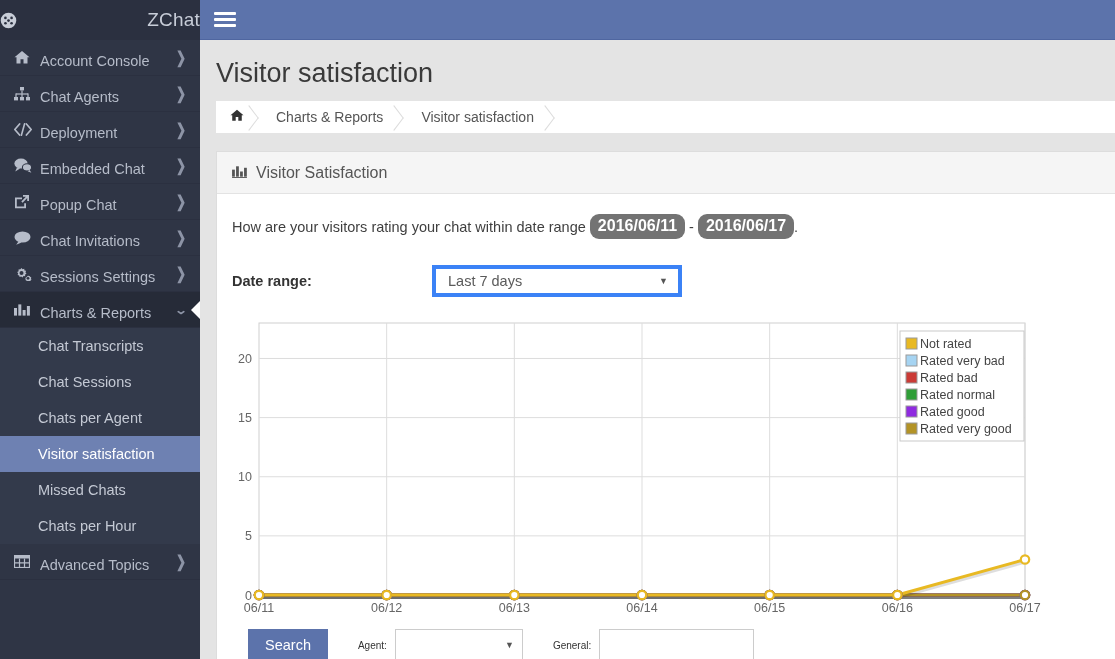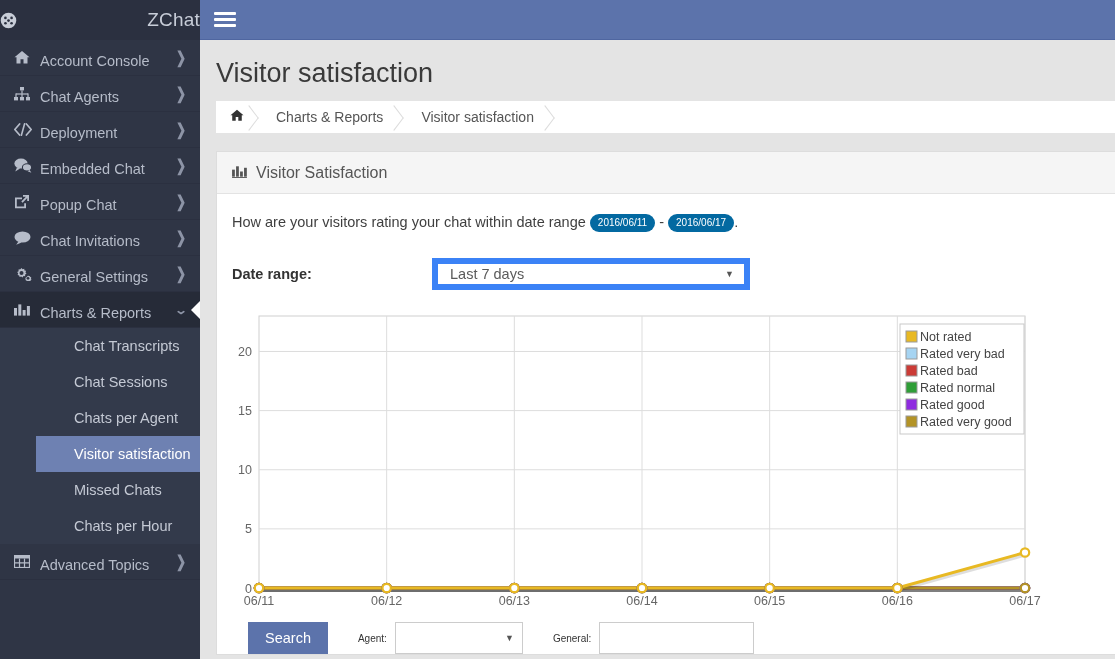--- a/index.html
+++ b/index.html
@@ -54,21 +54,20 @@
     border-top: 9px solid transparent;
     border-bottom: 9px solid transparent;
     border-right: 9px solid #ffffff;
   }
 
   .subnav { background: #333a4b; }
   .subnav-item {
     height: 36px; display: flex; align-items: center;
     padding-left: 38px; color: #c4c9d4; font-size: 14.5px;
     cursor: pointer;
-    margin-left: 36px;
   }
   .subnav-item.active { background: #6e81b2; color: #ffffff; }
 
   
   .main { flex: 1 1 auto; height: 659px; overflow: hidden; background: #e4e4e4; }
   .topbar {
     height: 40px; background: #5c73ab;
     display: flex; align-items: center; padding: 0 0 0 14px;
     border-bottom: 1px solid #4f66a0;
   }
@@ -118,31 +117,31 @@
     height: 42px; background: #f5f5f5; border-bottom: 1px solid #e3e3e3;
     display: flex; align-items: center; gap: 9px;
     padding-left: 15px;
     color: #555; font-size: 16px;
   }
   .panel-body { padding: 16px 15px 0 15px; }
 
   .lead { font-size: 14.5px; color: #3f3f3f; padding: 4px 0 0 0; }
   .badge {
     display: inline-block;
-    background: #0369a1; color: #fff;
-    font-size: 10px; font-weight: normal;
+    background: #737373; color: #fff;
+    font-size: 16px; font-weight: bold;
     padding: 3px 8px 4px; border-radius: 9px;
     vertical-align: 1px;
   }
 
   .form-row { display: flex; align-items: center; margin-top: 26px; }
   .form-label { font-size: 14.5px; font-weight: bold; color: #333; width: 200px; }
   .select-box {
-    width: 318px; height: 32px;
-    border: 6px solid #3b82f6; background: #fff;
+    width: 250px; height: 32px;
+    border: 4px solid #3b82f6; background: #fff;
     display: flex; align-items: center; justify-content: space-between;
     padding: 0 10px 0 12px;
     font-size: 14.5px; color: #5a5a5a; cursor: pointer;
   }
   .caret { font-size: 9px; color: #555; }
 
   
   .chart-wrap { position: relative; margin: 22px 0 0 0; height: 300px; }
   .chart-svg { display: block; }
 
@@ -266,21 +265,21 @@
       <span class="ico">
         <svg width="18" height="15" viewBox="0 0 18 15">
             <g fill="#b6bcc9">
               <path d="M6.4 3.3 7.5 2.1l1.1 1.2 1.6-.5.3 1.6 1.6.4-.6 1.6 1 1.3-1.4.9.1 1.7-1.7-.2-1 1.4-1.3-1.1-1.6.6-.4-1.6-1.6-.4.6-1.6-1-1.3 1.4-.9-.1-1.7z"></path>
               <circle cx="7.5" cy="7" r="2" fill="#2f3545"></circle>
               <path d="M13.4 10.2l.7-.8.8.8 1.1-.3.2 1.1 1.1.3-.4 1.1.7.9-1 .6.1 1.2-1.2-.2-.7 1-.9-.8-1.1.4-.3-1.1-1.1-.3.4-1.1-.7-.9 1-.6z"></path>
               <circle cx="14" cy="12.3" r="1.4" fill="#2f3545"></circle>
             </g>
           </svg>
       </span>
-      <span class="lbl">General Settings</span>
+      <span class="lbl">Sessions Settings</span>
       <span class="chev">❯</span>
     </div>
 
     <div class="nav-item open">
       <span class="ico">
         <svg width="16" height="14" viewBox="0 0 16 14">
             <rect x="0" y="5" width="3" height="7.6" fill="#b6bcc9"></rect>
             <rect x="4.3" y="1.4" width="3" height="11.2" fill="#b6bcc9"></rect>
             <rect x="8.6" y="7" width="3" height="5.6" fill="#b6bcc9"></rect>
             <rect x="12.9" y="3" width="3" height="9.6" fill="#b6bcc9"></rect>

